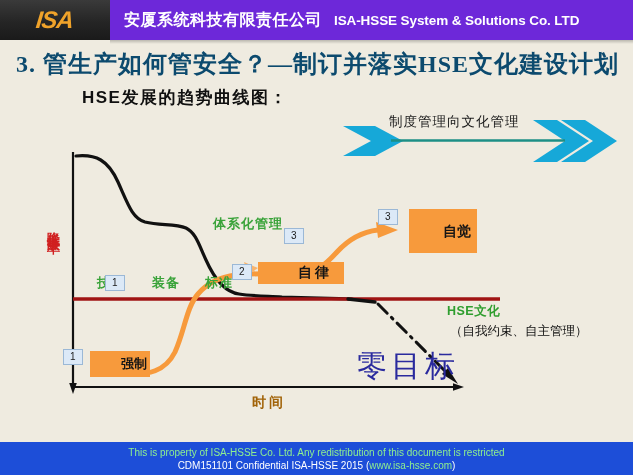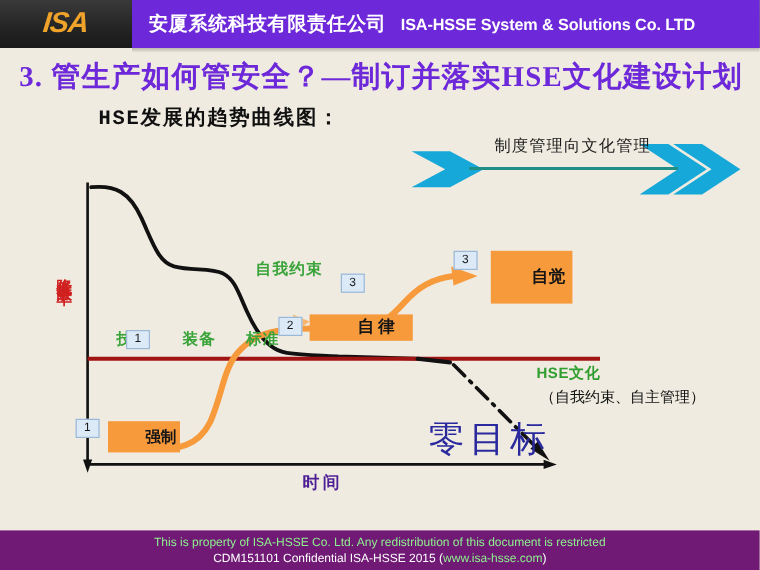--- a/index.html
+++ b/index.html
@@ -43,37 +43,37 @@
   }
   #header-shadow{
     position:absolute;left:110px;top:40px;width:523px;height:4px;
     background:linear-gradient(180deg,rgba(0,0,0,0.22),rgba(0,0,0,0));
   }
 
   
   #slide-title{
     position:absolute;left:16px;top:48px;
     font-family:"Liberation Serif", serif;
-    font-weight:bold;font-size:24px;color:#6d28d9;
+    font-weight:bold;font-size:24px;color:#0c4a6e;
     letter-spacing:1px;white-space:nowrap;
   }
   #subtitle{
     position:absolute;left:82px;top:86px;
-    font-family:Liberation Mono, monospace;
+    font-family:Liberation Sans, sans-serif;
     font-weight:bold;font-size:17px;color:#101010;
     letter-spacing:1.5px;white-space:nowrap;
   }
 
   
   #banner{
     position:absolute;left:333px;top:112px;width:290px;height:58px;
   }
   #banner svg{display:block;}
   .banner-line1{
-    position:absolute;left:79px;top:1px;
+    position:absolute;left:56px;top:1px;
     font-family:Liberation Sans, sans-serif;
     font-size:13.5px;color:#1a1a1a;letter-spacing:1px;white-space:nowrap;
   }
   .banner-line2{
     position:absolute;left:72px;top:28px;
     font-family:"Liberation Serif", serif;
     font-weight:bold;font-size:13.5px;color:#1a1a1a;letter-spacing:1px;white-space:nowrap;
   }
 
   
@@ -126,21 +126,21 @@
     font-family:"Liberation Serif", serif;
     font-weight:bold;font-size:13px;color:#d02020;
     writing-mode:vertical-rl;
     text-orientation:upright;
     letter-spacing:2px;
     line-height:1;
   }
   #x-axis-label{
     position:absolute;left:252px;top:394px;
     font-family:"Liberation Serif", serif;
-    font-weight:bold;font-size:14px;color:#4c1d95;
+    font-weight:bold;font-size:14px;color:#a16207;
     letter-spacing:3px;white-space:nowrap;
   }
 
   
   .chip{
     position:absolute;
     background:#dce9f7;
     border:1px solid #9bb8d6;
     font-family:"Liberation Sans", sans-serif;
     font-size:10px;color:#1a1a1a;
@@ -174,21 +174,21 @@
   }
   #obox-zijue{
     left:409px;top:209px;width:40px;height:44px;
     font-size:14px;line-height:19px;
     flex-direction:column;
   }
 
   
   #footer{
     position:absolute;left:0;bottom:0;width:633px;height:33px;
-    background:#701a75;
+    background:#1d4ed8;
     display:flex;flex-direction:column;
     align-items:center;justify-content:center;
   }
   .foot-line{
     font-family:"Liberation Sans", sans-serif;
     font-size:10px;color:#8ff08f;
     line-height:13px;white-space:nowrap;
   }
   .foot-line.l2{color:#ffffff;}
   .foot-line.l2 .green{color:#8ff08f;}
@@ -248,21 +248,21 @@
     </g>
 
     <polygon points="258,138 244,132 248,145" fill="#f8b46e"></polygon>
   </svg>
 
   <div class="top-label" id="lbl-jishu">技术</div>
   <div class="top-label" id="lbl-zhuangbei">装备</div>
   <div class="top-label" id="lbl-biaozhun">标准</div>
 </div>
 
-<div id="lbl-tixihua">自我约束</div>
+<div id="lbl-tixihua">体系化管理</div>
 <div id="lbl-hse-wenhua">HSE文化</div>
 <div id="lbl-hse-sub">（自我约束、自主管理）</div>
 <div id="lbl-lingmubiao">零目标</div>
 
 <div id="y-axis-label">降低事故率</div>
 <div id="x-axis-label">时间</div>
 
 <div class="chip" id="chip1-low">1</div>
 <div class="chip" id="chip1-mid">1</div>
 <div class="chip" id="chip2">2</div>

